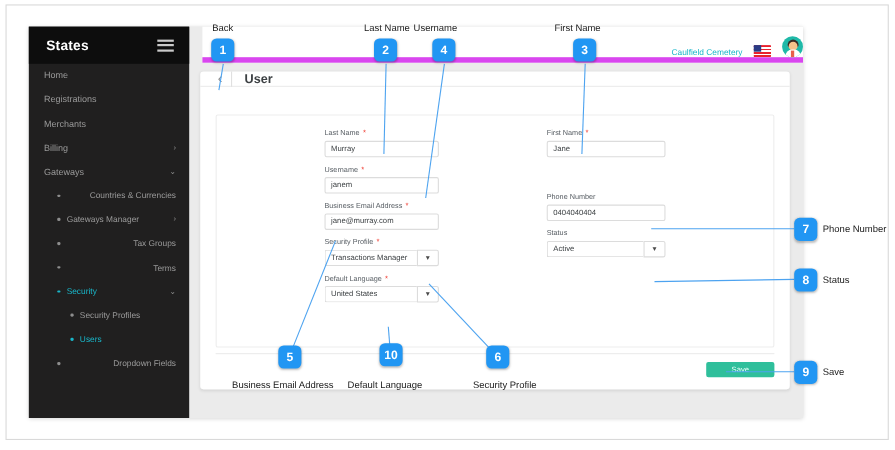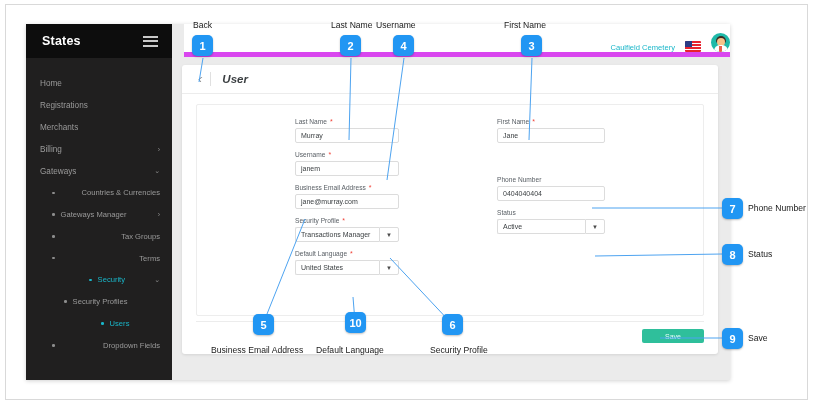--- a/index.html
+++ b/index.html
@@ -54,35 +54,35 @@
   }
   .brand-name {
     color: #ffffff;
     font-size: 12.5px;
     font-weight: bold;
     letter-spacing: 0.2px;
   }
   .hamburger { display: flex; flex-direction: column; gap: 2.5px; cursor: pointer; }
   .hamburger span { display: block; width: 15px; height: 2px; background: #c9c9c9; }
 
-  .nav { padding-top: 15px; }
+  .nav { padding-top: 0; }
   .nav-item {
     position: relative;
     display: flex;
     align-items: center;
     color: #9a9a9a;
     font-size: 8.2px;
     padding: 6.4px 12px 6.4px 14px;
     box-sizing: border-box;
     cursor: pointer;
   }
   .nav-item .chev { margin-left: auto; font-size: 7px; color: #8d8d8d; }
   .nav-item.sub { padding-left: 26px; font-size: 7.6px; justify-content: space-between; }
   .nav-item.sub2 { padding-left: 38px; font-size: 7.6px; }
-  .nav-item.active { color: #19b6c9; margin-left: 37px; }
+  .nav-item.active { color: #19b6c9; }
   .dot {
     width: 2.6px; height: 2.6px; border-radius: 50%;
     background: #8d8d8d; margin-right: 6px; flex: none;
   }
   .nav-item.active .dot { background: #19b6c9; }
 
   
   .main {
     position: absolute;
     left: 146px; top: 0;
@@ -120,25 +120,24 @@
     left: 10px; top: 41px;
     width: 536px; height: 289px;
     background: #ffffff;
     border-radius: 3px;
     box-shadow: 0 1px 3px rgba(0,0,0,0.10);
     box-sizing: border-box;
   }
   .page-head {
     display: flex;
     align-items: center;
-    height: 29px;
+    height: 14px;
     padding: 0 14px;
     box-sizing: border-box;
     border-bottom: 1px solid #ececec;
-    font-style: italic;
   }
   .back-chev {
     color: #8a8a8a; font-size: 13px; line-height: 1;
     cursor: pointer; padding: 0 8px 2px 2px;
   }
   .divider-v { width: 1px; height: 14px; background: #e0e0e0; margin-right: 11px; }
   .page-title { font-size: 11.5px; color: #3c4043; font-weight: bold; }
 
   
   .form-panel {

